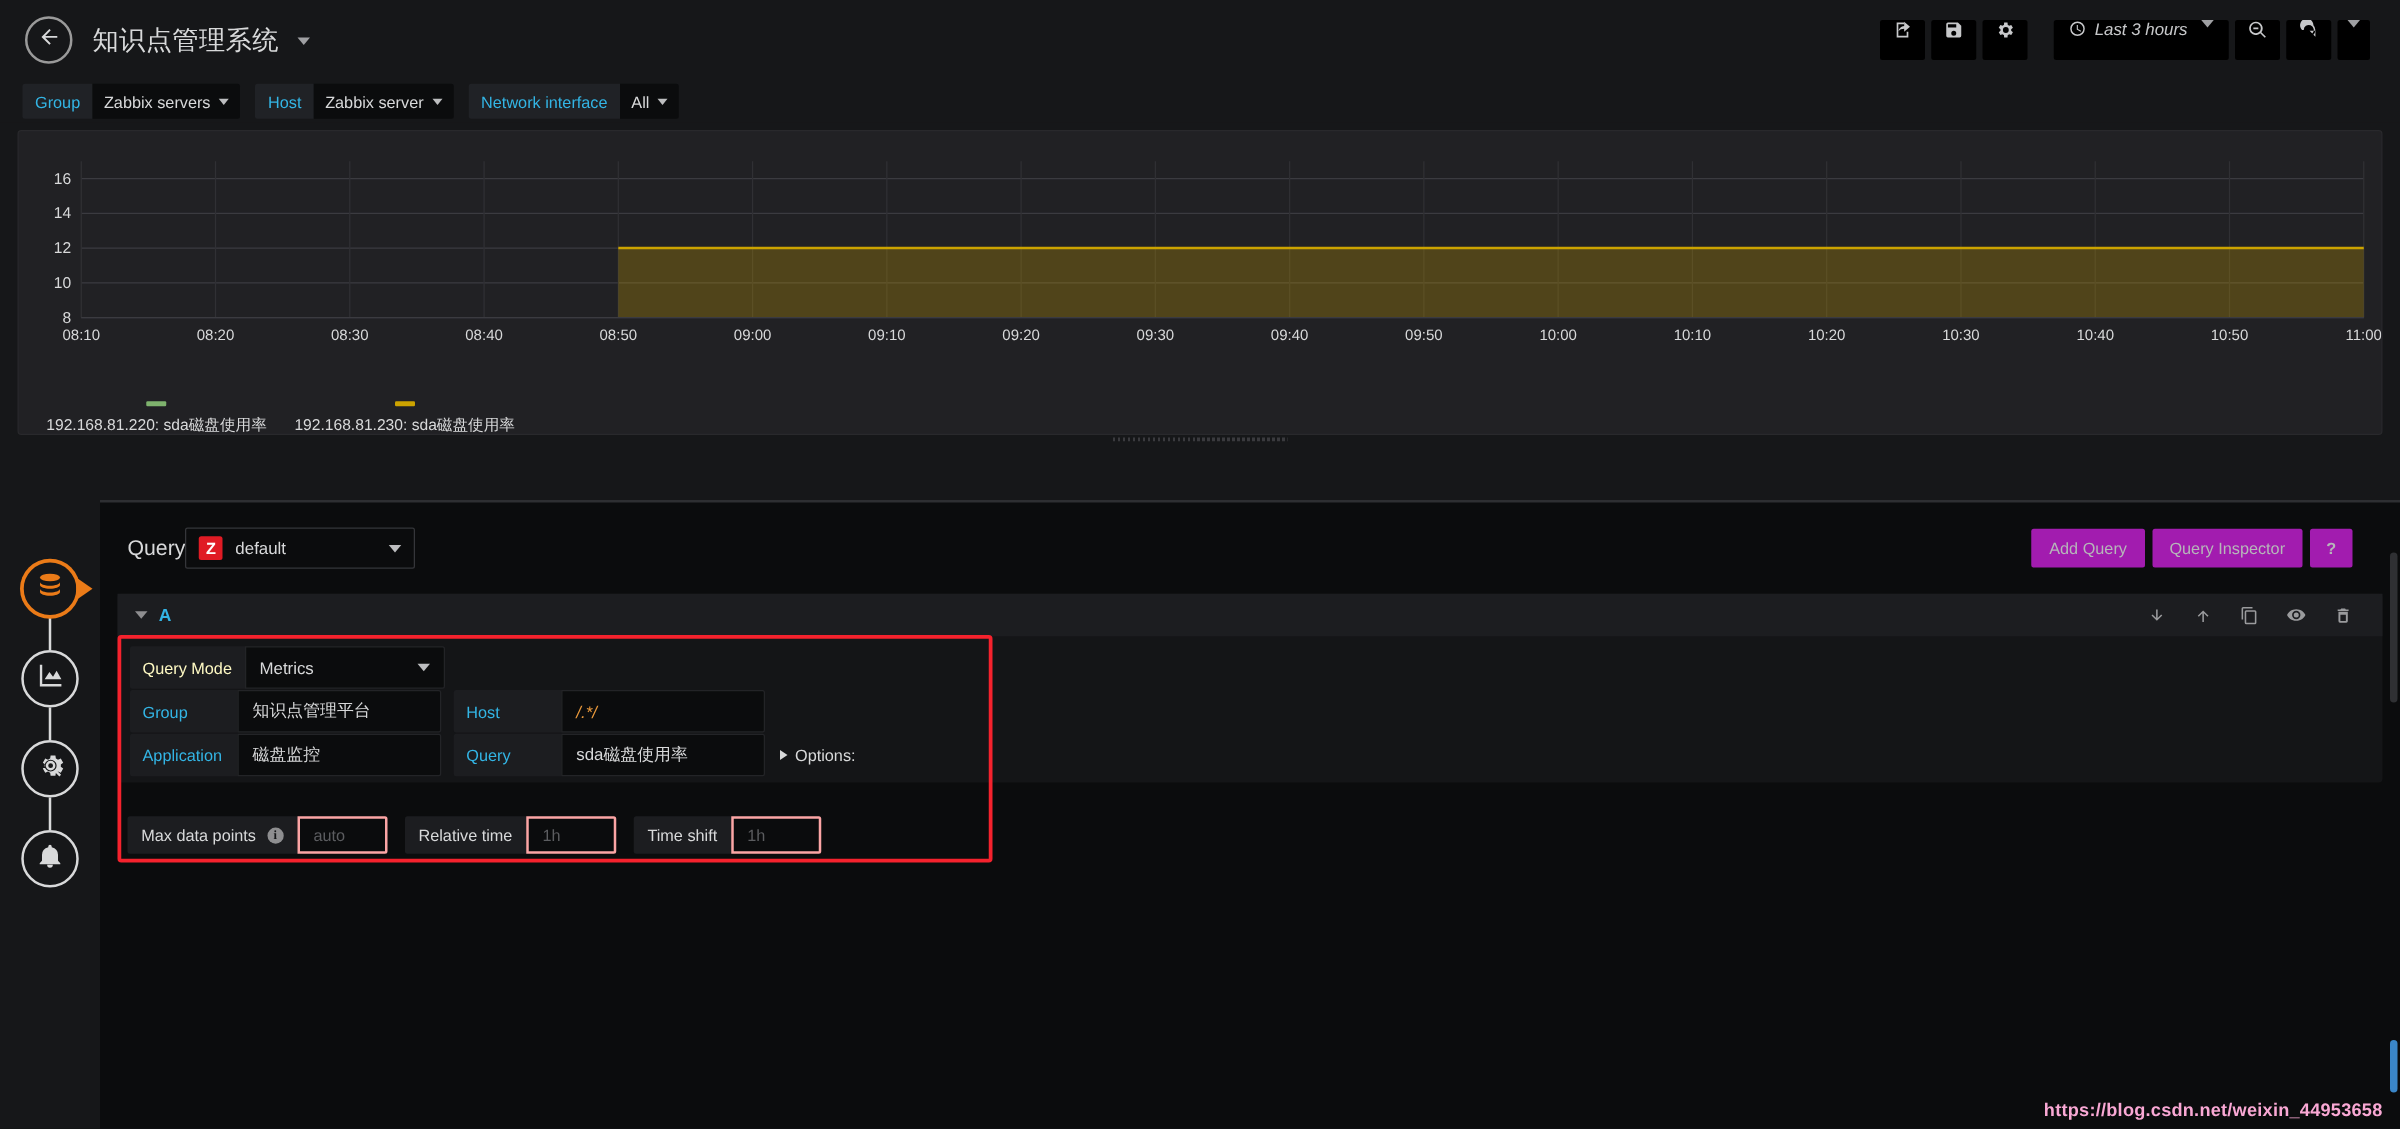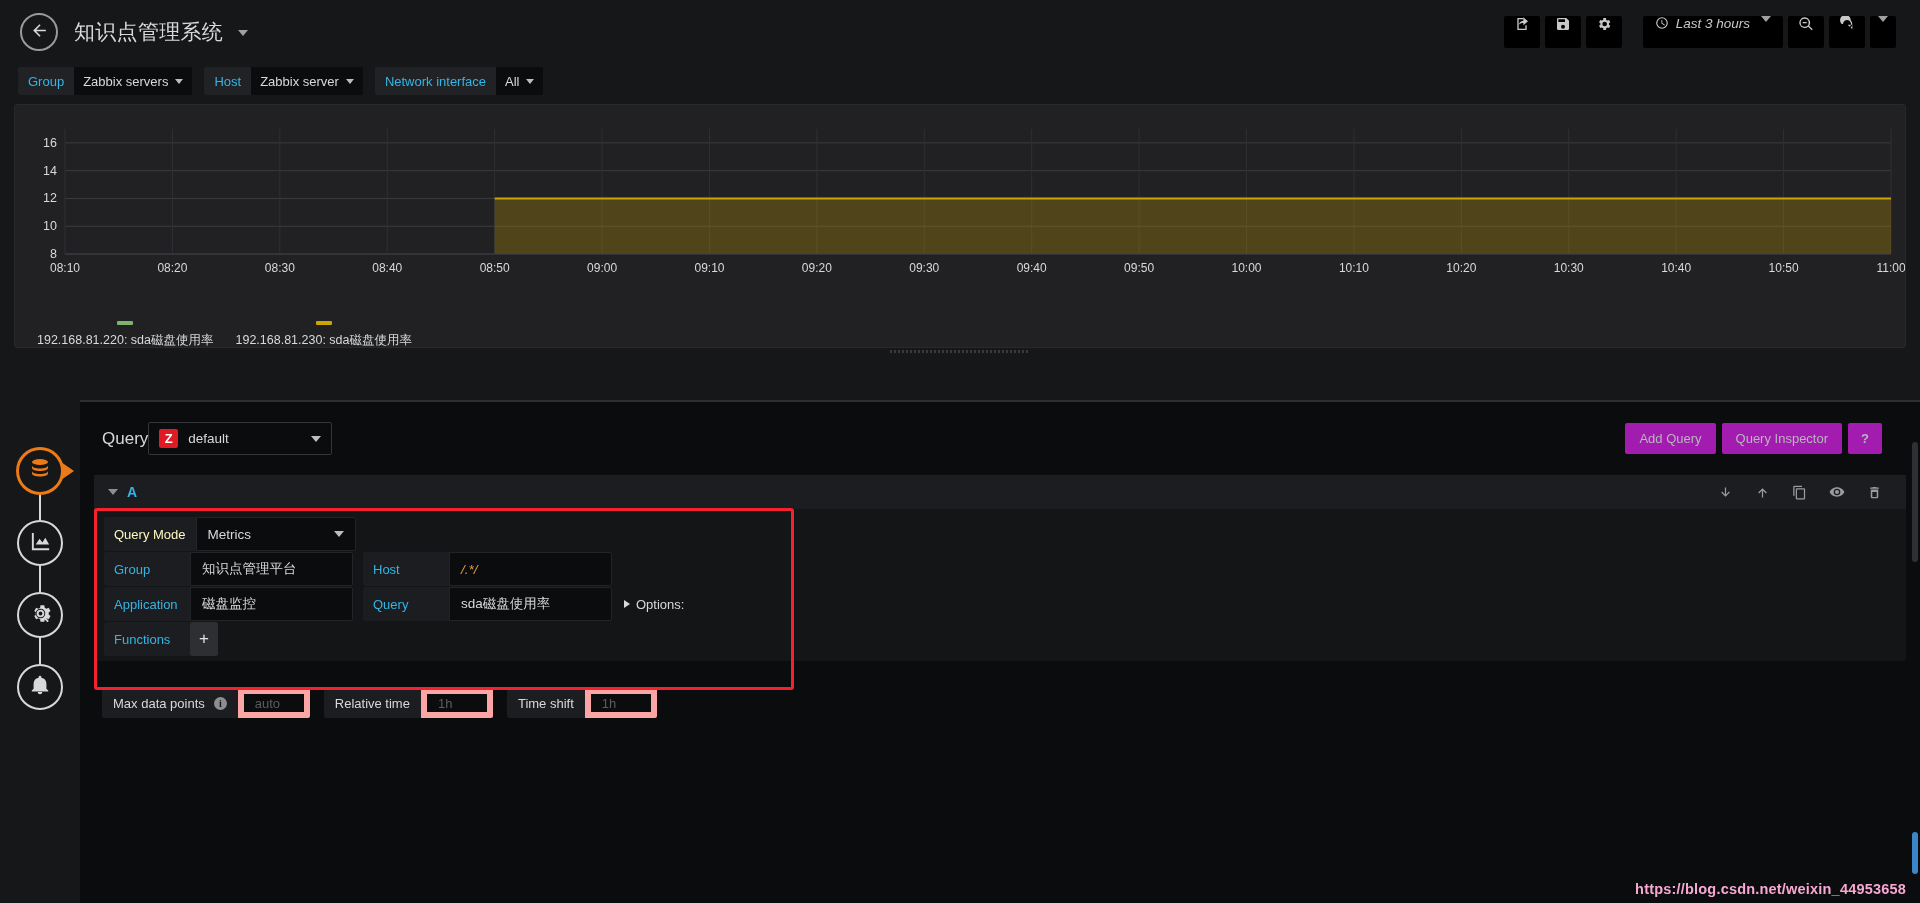--- a/index.html
+++ b/index.html
@@ -217,21 +217,21 @@
     display: flex; align-items: center; gap: 9px; padding: 0 11px;
     border-radius: 2px 0 0 2px;
   }
   .info-dot {
     width: 13px; height: 13px; border-radius: 50%; background: #8e8e90;
     color: #141517; font-size: 10px; font-weight: bold;
     display: flex; align-items: center; justify-content: center;
     font-family: "Liberation Serif", serif;
   }
   .opt-input {
-    background: #0b0c0d; border: 6px solid #fca5a5; border-radius: 0 2px 2px 0;
+    background: #0b0c0d; border: 2px solid #fca5a5; border-radius: 0 2px 2px 0;
     min-width: 72px; display: flex; align-items: center; padding: 0 11px;
     color: #5c5d60; font-size: 13px;
   }
   .opt-gap { width: 14px; }
 
   .watermark {
     position: absolute; right: 14px; bottom: 6px;
     color: #f9a8d4; font-size: 14.5px; letter-spacing: .2px; font-weight: bold;
   }
   .scroll-thumb {
@@ -519,26 +519,20 @@
         <div class="qgap"></div>
         <div class="qlabel">Query</div>
         <div class="qfield w-wide">sda磁盘使用率</div>
         <div class="qopts">
           <span class="tri"></span>
           <span>Options:</span>
         </div>
         <div class="filler"></div>
       </div>
 
-      <div class="qline">
-        <div class="qgap"></div>
-        <div class="qlabel">Functions</div>
-        <button class="plus-btn">+</button>
-        <div class="filler"></div>
-      </div>
     </div>
   </div>
 
   <div class="opts-row">
     <div class="opt-label">
       <span>Max data points</span>
       <span class="info-dot">i</span>
     </div>
     <div class="opt-input">
       <span>auto</span>

